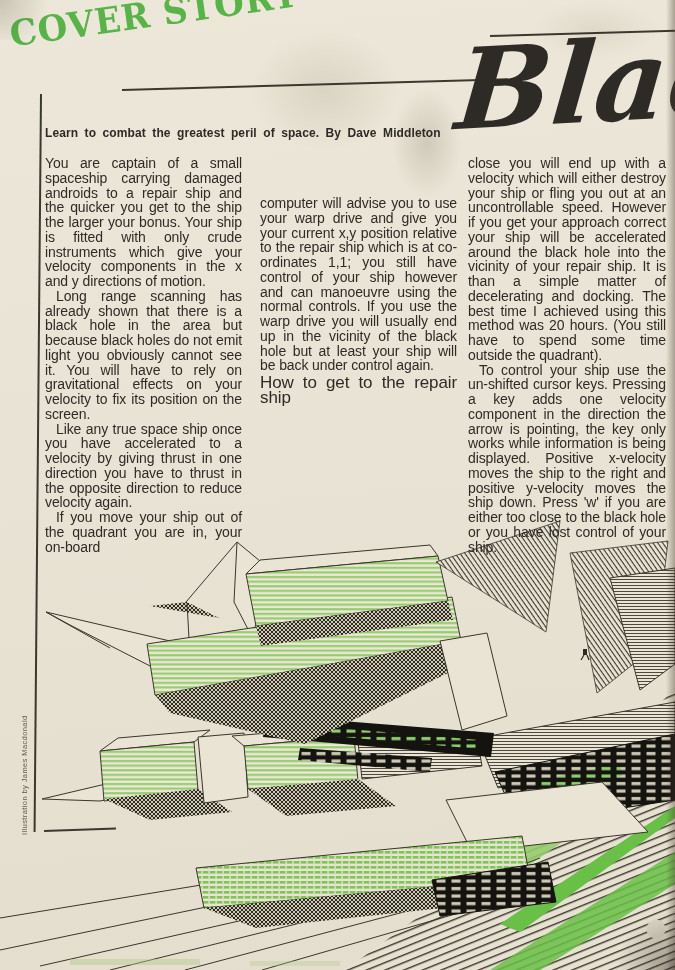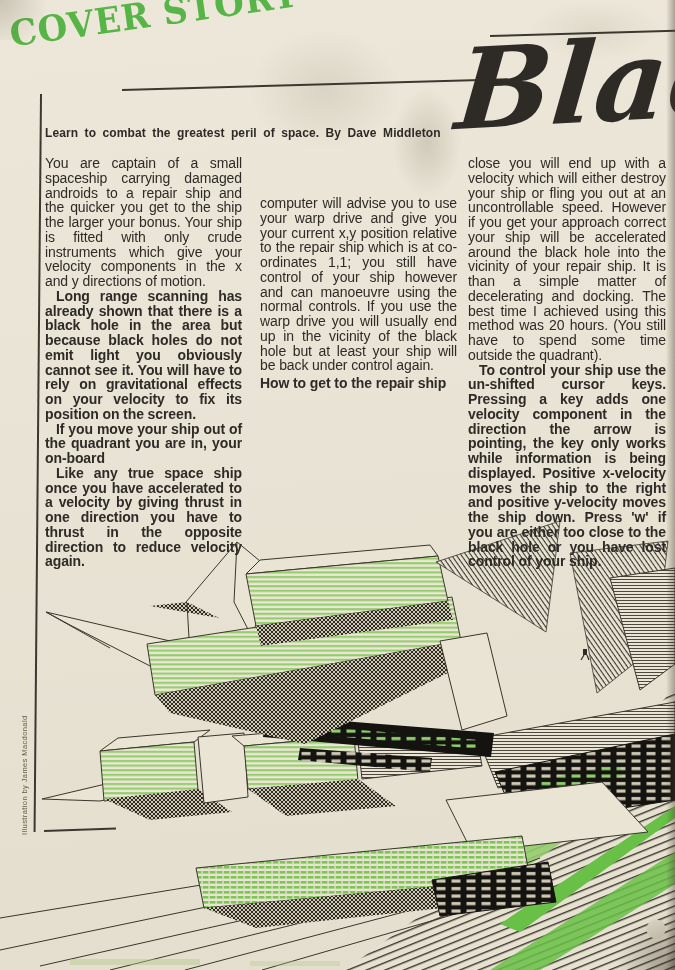--- a/index.html
+++ b/index.html
@@ -29,22 +29,22 @@
   }
   
   .rule{position:absolute;background:#3b382f;}
   .rule-a{left:122px;top:89px;width:386px;height:2px;transform:rotate(-1.6deg);transform-origin:left top;}
   .rule-b{left:490px;top:35px;width:185px;height:2px;transform:rotate(-1.6deg);transform-origin:left top;}
   .rule-left{left:40px;top:94px;width:2px;height:738px;transform:rotate(.5deg);transform-origin:top left;}
   .rule-stub{left:44px;top:830px;width:72px;height:2px;transform:rotate(-2deg);transform-origin:left top;}
   
   .col{position:absolute;top:156px;width:197px;}
   .col p{margin:0;text-align:justify;font-size:14px;line-height:14.75px;letter-spacing:-.1px;}
-  .col .ind{text-indent:11px;font-weight:bold;}
-  .col .colhead{font-weight:bold;font-size:14px;margin-top:3px;}
+  .col .ind{text-indent:11px;}
+  .col .colhead{font-weight:normal;font-size:17px;margin-top:3px;}
   .col1{left:45px;} .col2{left:260px;margin-top:40px;} .col3{left:468px;width:198px;}
   
   .credit{
     position:absolute;left:20px;top:655px;height:180px;
     writing-mode:vertical-rl;transform:rotate(180deg);
     font-size:7.5px;color:#5f5b50;letter-spacing:.4px;white-space:nowrap;
   }
   
   .stain{position:absolute;border-radius:50%;pointer-events:none;}
   .stain1{left:250px;top:30px;width:150px;height:120px;background:radial-gradient(closest-side,rgba(110,100,80,.14),transparent);}
@@ -188,22 +188,22 @@
   <div class="rule rule-left"></div>
   <div class="rule rule-stub"></div>
 
   <div class="masthead">COVER STORY</div>
   <div class="headline">Black</div>
   <div class="standfirst">Learn to combat the greatest peril of space. By Dave Middleton</div>
 
   <div class="col col1 bodytext">
     <p>You are captain of a small spaceship carrying damaged androids to a repair ship and the quicker you get to the ship the larger your bonus. Your ship is fitted with only crude instruments which give your velocity components in the x and y directions of motion.</p>
     <p class="ind">Long range scanning has already shown that there is a black hole in the area but because black holes do not emit light you obviously cannot see it. You will have to rely on gravitational effects on your velocity to fix its position on the screen.</p>
+    <p class="ind">Like any true space ship once you have accelerated to a velocity by giving thrust in one direction you have to thrust in the opposite direction to reduce velocity again.</p>
     <p class="ind">If you move your ship out of the quadrant you are in, your on-board</p>
-    <p class="ind">Like any true space ship once you have accelerated to a velocity by giving thrust in one direction you have to thrust in the opposite direction to reduce velocity again.</p>
   </div>
   <div class="col col2 bodytext">
     <p>computer will advise you to use your warp drive and give you your current x,y position relative to the repair ship which is at co-ordinates 1,1; you still have control of your ship however and can manoeuvre using the normal controls. If you use the warp drive you will usually end up in the vicinity of the black hole but at least your ship will be back under control again.</p>
     <p class="colhead">How to get to the repair ship</p>
   </div>
   <div class="col col3 bodytext">
     <p>close you will end up with a velocity which will either destroy your ship or fling you out at an uncontrollable speed. However if you get your approach correct your ship will be accelerated around the black hole into the vicinity of your repair ship. It is than a simple matter of decelerating and docking. The best time I achieved using this method was 20 hours. (You still have to spend some time outside the quadrant).</p>
     <p class="ind">To control your ship use the un-shifted cursor keys. Pressing a key adds one velocity component in the direction the arrow is pointing, the key only works while information is being displayed. Positive x-velocity moves the ship to the right and positive y-velocity moves the ship down. Press 'w' if you are either too close to the black hole or you have lost control of your ship.</p>
   </div>
 

